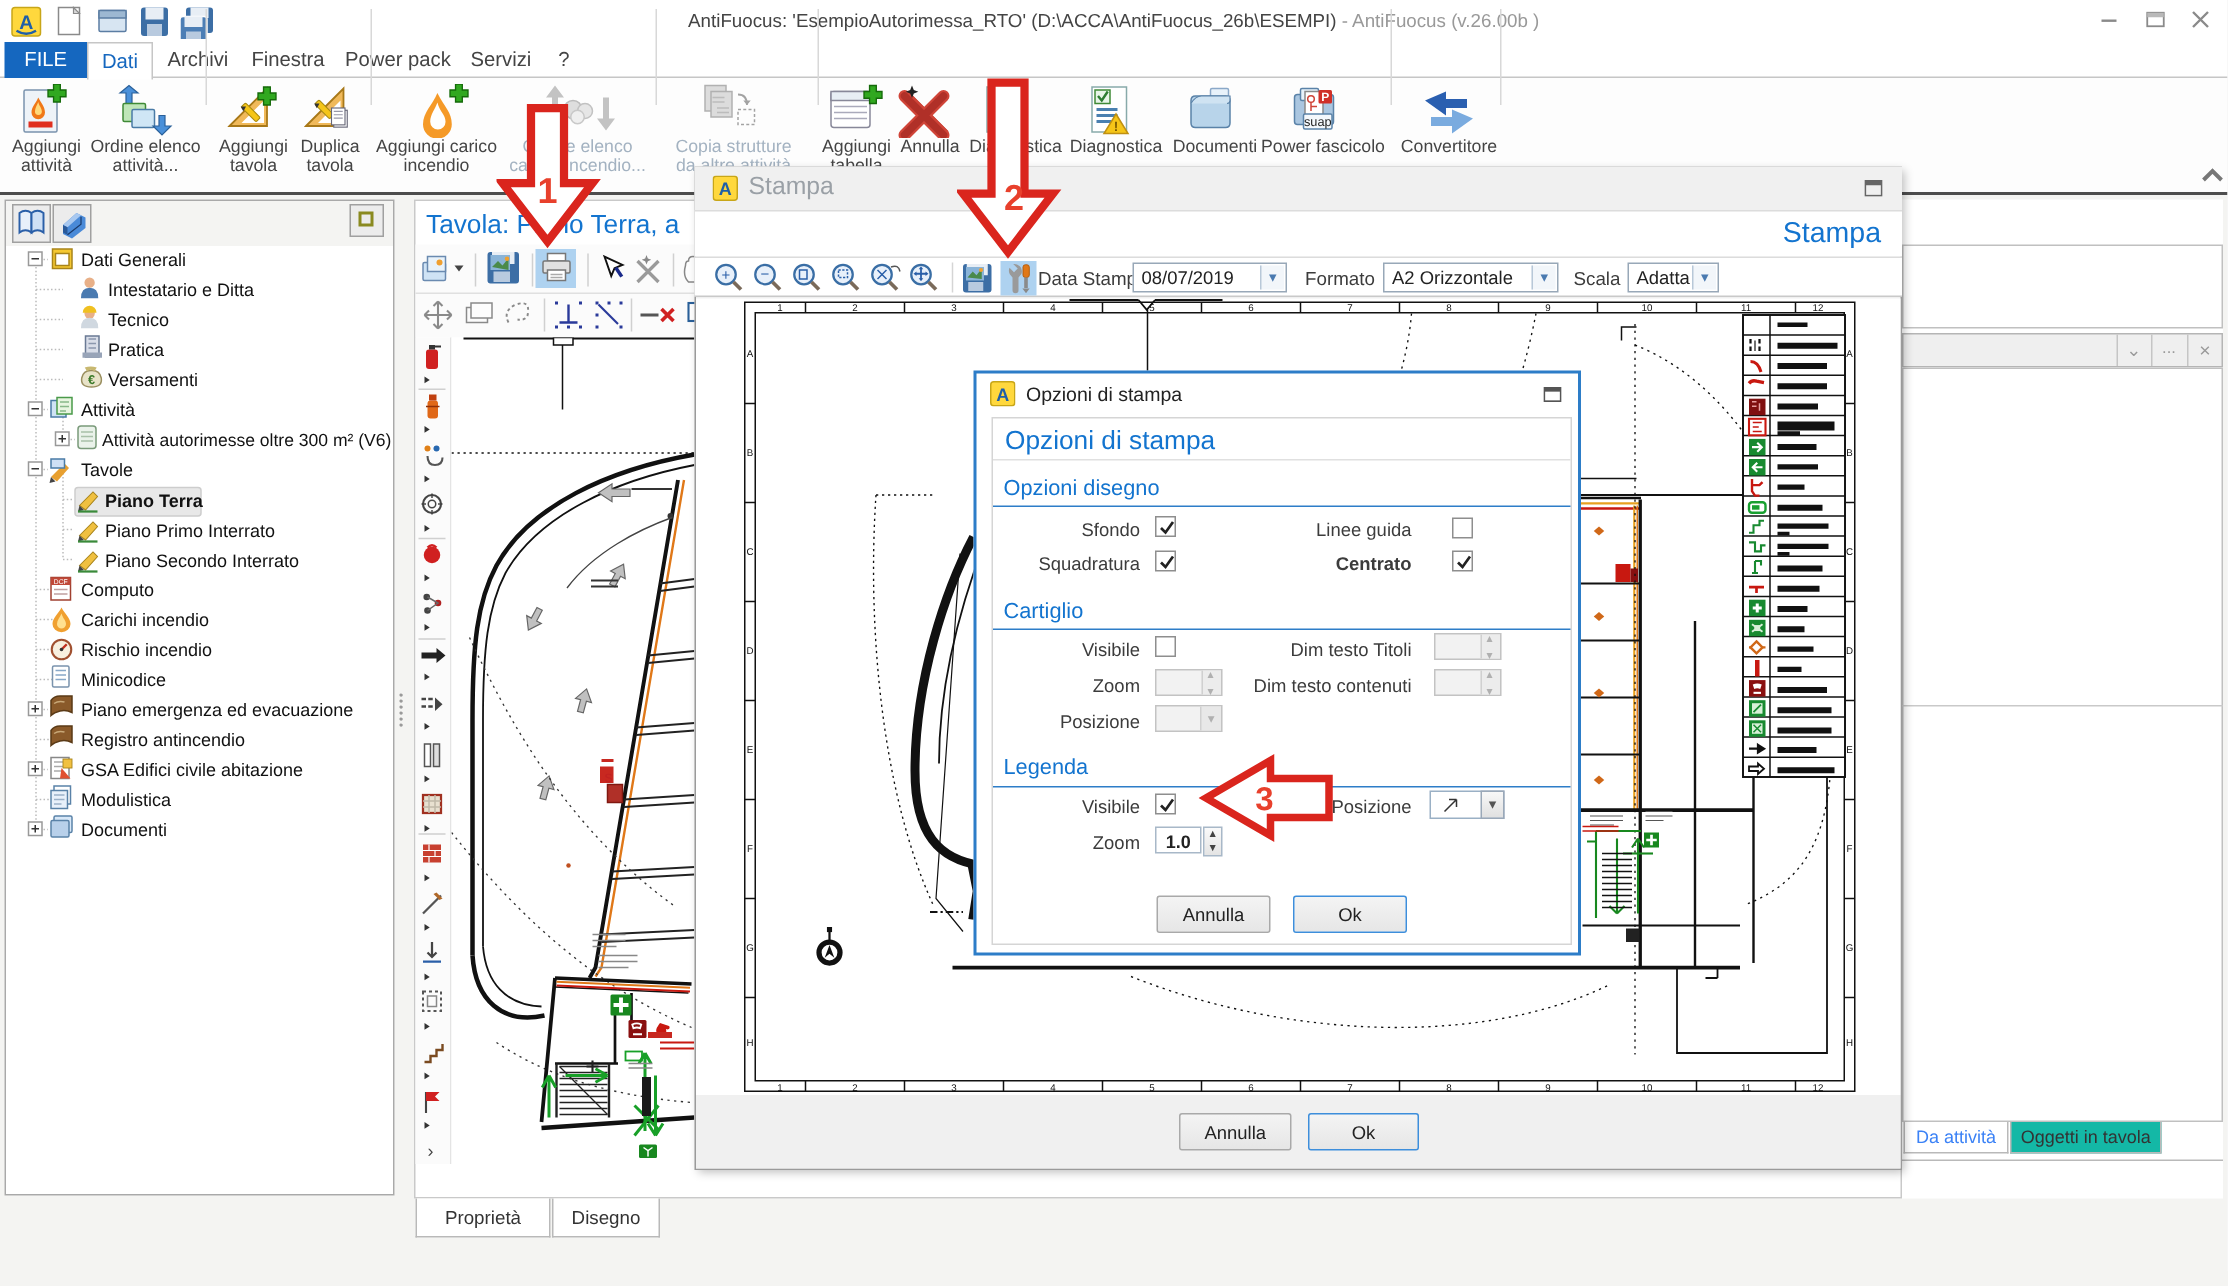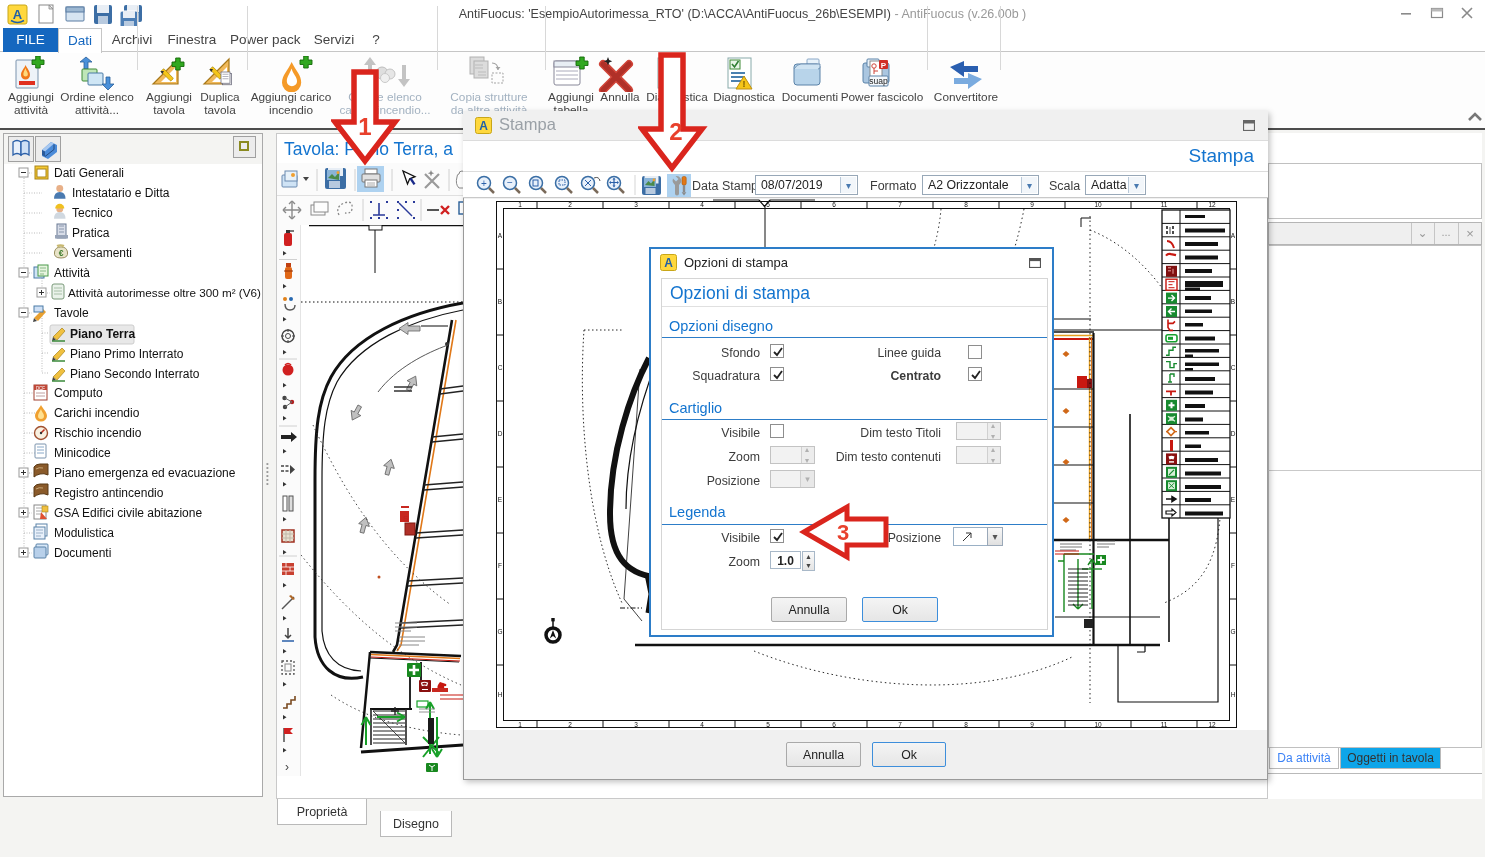--- a/index.html
+++ b/index.html
@@ -712,33 +712,33 @@
   <g fill="#c82820">
         <rect x="131" y="463" width="16" height="4"></rect>
       </g>
   <path d="M139 470 h23 M139 474 h23" stroke="#c81810" stroke-width="1.2"></path>
   <g stroke="#888" stroke-width="0.9">
         <path d="M118 484 h16 M118 487 h16"></path>
       </g>
  </svg>
 <div class="abs" id="mtabs">
   <div class="mtab" style="left:1px;width:90px;border-top:none;">Proprietà</div>
-  <div class="mtab" style="left:104px;width:72px;border-top:none;margin-top:12px;">Disegno</div>
+  <div class="mtab" style="left:92px;width:72px;border-top:none;">Disegno</div>
 </div>
 <div class="abs" id="rightpanel"></div>
 <div class="abs" style="left:1268px;top:163px;width:214px;height:56px;background:#fff;border:1px solid #c0c0c0;"></div>
 <div class="abs" style="left:1268px;top:222px;width:214px;height:23px;background:#efefef;border:1px solid #b5b5b5;">
   <span style="position:absolute;right:48px;top:0;width:22px;height:21px;border-left:1px solid #c5c5c5;color:#9a9a9a;text-align:center;font-size:12px;line-height:21px;">⌄</span>
   <span style="position:absolute;right:24px;top:0;width:23px;height:21px;border-left:1px solid #c5c5c5;color:#9a9a9a;text-align:center;font-size:11px;line-height:19px;">...</span>
   <span style="position:absolute;right:0;top:0;width:23px;height:21px;border-left:1px solid #c5c5c5;color:#9a9a9a;text-align:center;font-size:13px;line-height:21px;">×</span>
 </div>
 <div class="abs" style="left:1268px;top:245px;width:214px;height:503px;background:#fff;border:1px solid #c0c0c0;"></div>
 <div class="abs" style="left:1268px;top:470px;width:214px;height:1px;background:#c9c9c9;"></div>
 <div class="abs" style="left:1269px;top:748px;width:70px;height:21px;background:#fff;border:1px solid #b9b9b9;border-top:none;font-size:12px;color:#3b82f6;text-align:center;line-height:20px;">Da attività</div>
-<div class="abs" style="left:1340px;top:748px;width:101px;height:21px;background:#0ea5e9;border:1px solid #b9b9b9;border-top:none;font-size:12px;color:#333;text-align:center;line-height:20px;">Oggetti in tavola</div>
+<div class="abs" style="left:1340px;top:748px;width:101px;height:21px;background:#14b8a6;border:1px solid #b9b9b9;border-top:none;font-size:12px;color:#333;text-align:center;line-height:20px;">Oggetti in tavola</div>
 <div class="abs" style="left:1268px;top:773px;width:214px;height:1px;background:#b9b9b9;"></div>
 <div class="abs" id="stampa"></div>
 <div class="abs" id="stampa-title">
  <svg style="position:absolute;left:12px;top:6px;" width="17" height="17" viewBox="0 0 17 17">
         <rect x="0.5" y="0.5" width="16" height="16" rx="2" fill="#ffd83d" stroke="#c8a618"></rect>
         <text x="8.5" y="13" font-size="12" font-weight="bold" fill="#1f5fa8" text-anchor="middle">A</text>
       </svg>
  <span style="position:absolute;left:36px;top:4px;font-size:16.5px;color:#9aa0a6;">Stampa</span>
  <svg style="position:absolute;left:780px;top:9px;" width="12" height="11" viewBox="0 0 12 11">
         <rect x="0.5" y="0.5" width="11" height="10" fill="none" stroke="#666" stroke-width="1.2"></rect>

